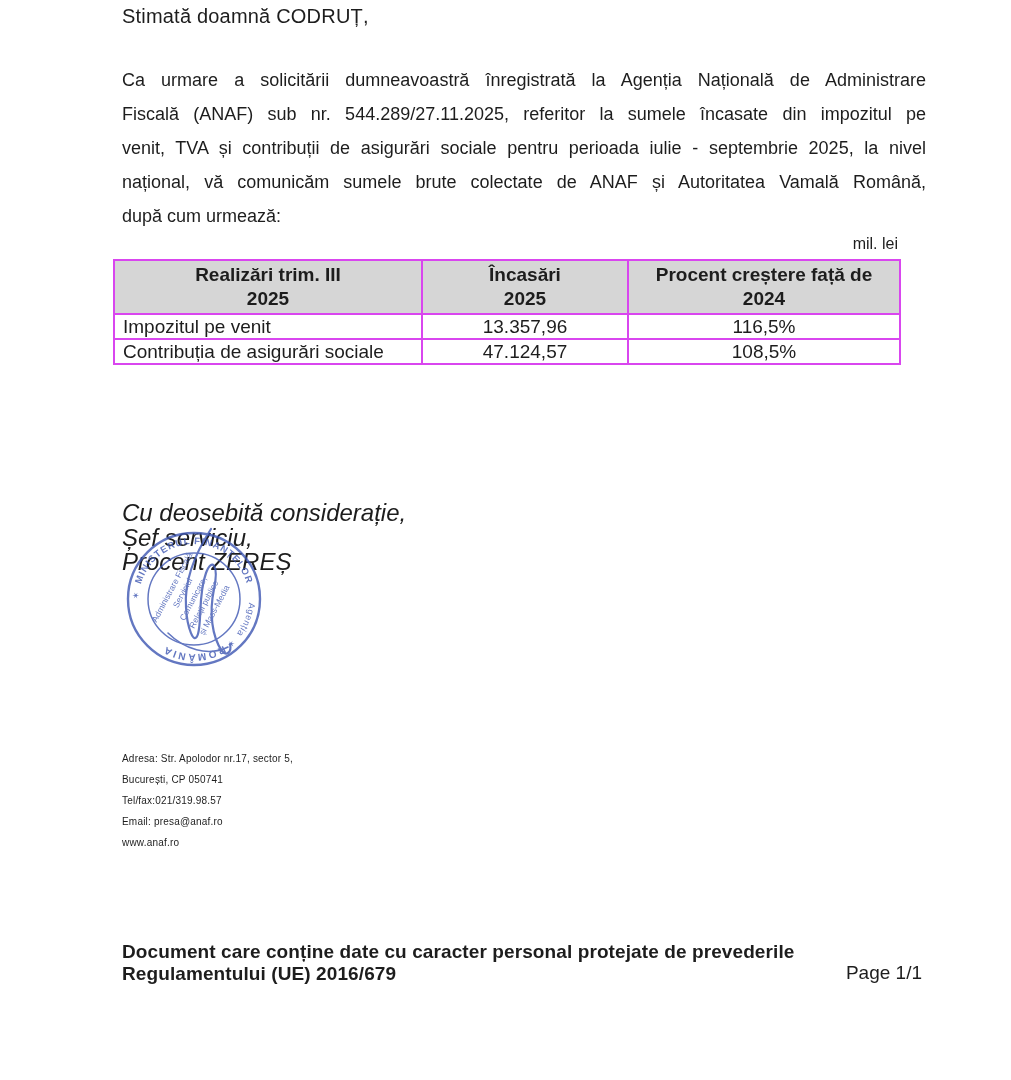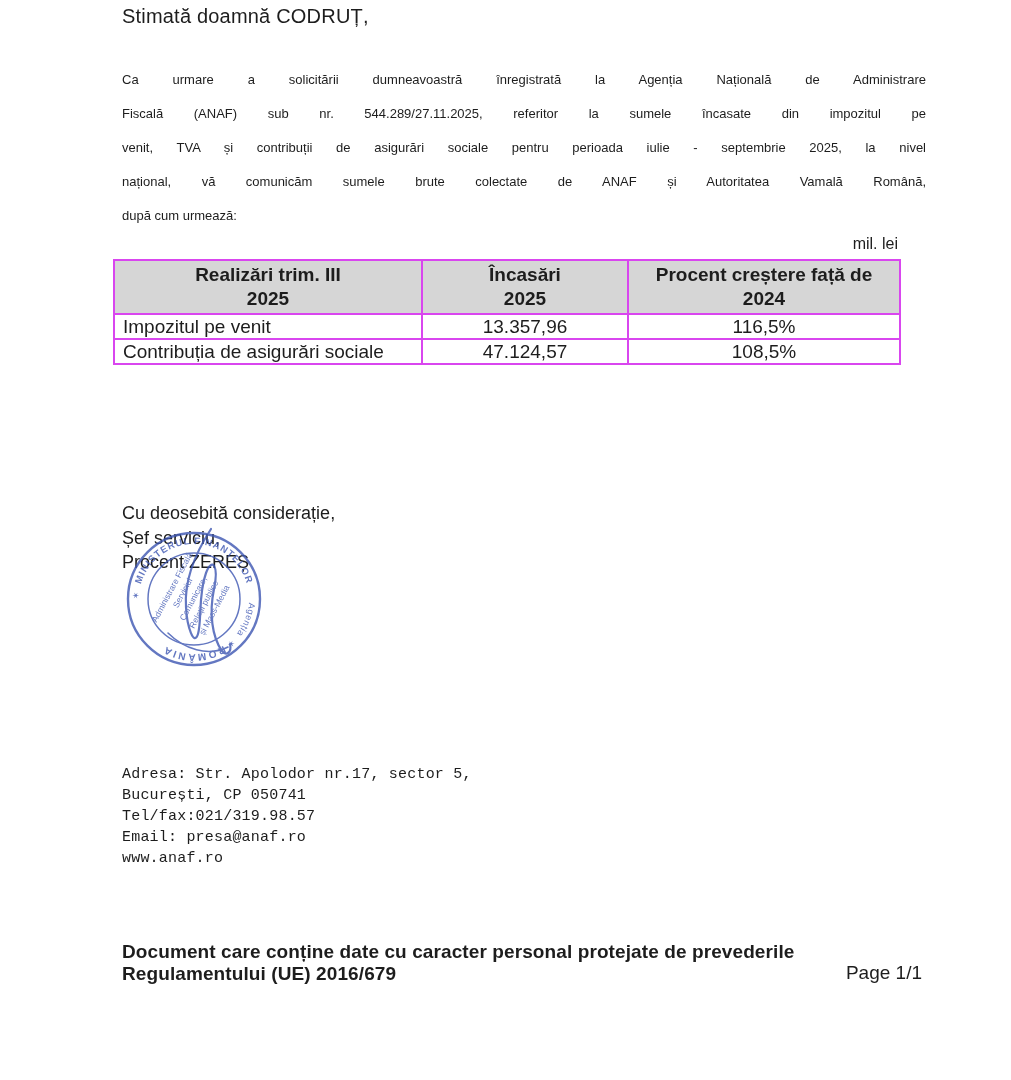--- a/index.html
+++ b/index.html
@@ -10,21 +10,21 @@
     font-family:"Liberation Sans", sans-serif;
     color:#1d1d1d;
     overflow:hidden;
   }
   .salutation {
     position:absolute; left:122px; top:5px;
     font-size:20px; letter-spacing:0.2px;
   }
   .body-par {
     position:absolute; left:122px; top:63px; width:804px;
-    font-size:13px; line-height:34px;
+    font-size:18px; line-height:34px;
   }
   .jline { text-align:justify; text-align-last:justify; }
   .lline { text-align:left; }
   .unit-label {
     position:absolute; left:122px; top:235px; width:776px;
     text-align:right; font-size:16px;
   }
   table.revenue {
     position:absolute; left:113px; top:259px;
     border-collapse:collapse;
@@ -44,32 +44,31 @@
   }
   table.revenue td {
     height:25px;
     padding:0 8px;
     font-weight:normal;
   }
   td.cell-left { text-align:left; }
   td.cell-center { text-align:center;border-radius:9px; }
   .closing {
     position:absolute; left:122px; top:501px;
-    font-size:18px; line-height:24.5px;
+    font-size:24px; line-height:24.5px;font-style:italic;
   }
   .stamp-wrap {
     position:absolute; left:110px; top:515px;
     width:170px; height:170px;
     pointer-events:none;
   }
   .address {
-    position:absolute; left:122px; top:764px;
-    font-size:15px; line-height:21px;
+    position:absolute; left:122px; top:748px;
+    font-size:10px; line-height:21px;
     letter-spacing:0.2px;
-    font-family:Liberation Mono, monospace;
   }
   .privacy {
     position:absolute; left:122px; top:941px; width:780px;
     font-size:19px; font-weight:bold;
     letter-spacing:0.1px;
   }
   .pagenum {
     position:absolute; left:122px; top:962px; width:800px;
     text-align:right; font-size:19px;
   }

